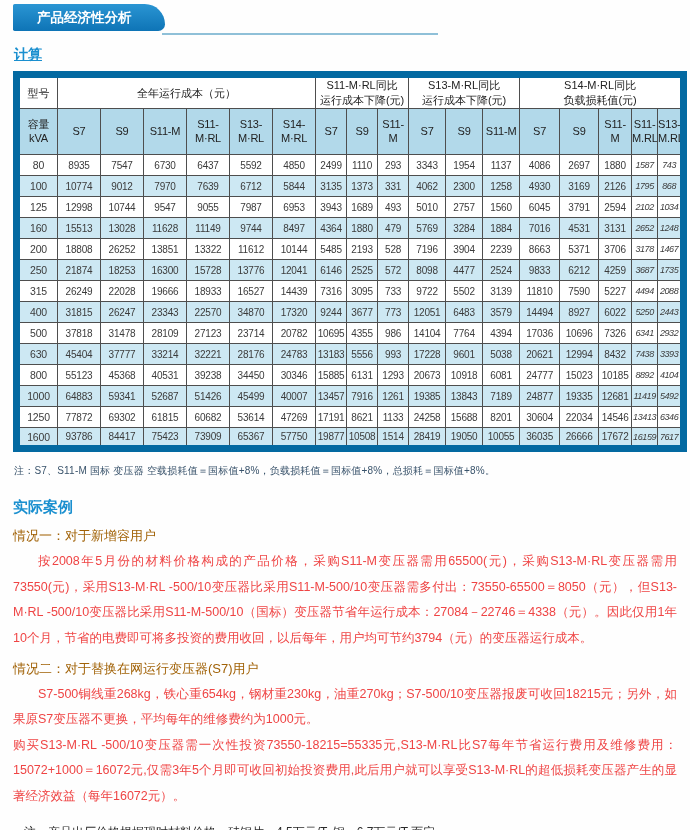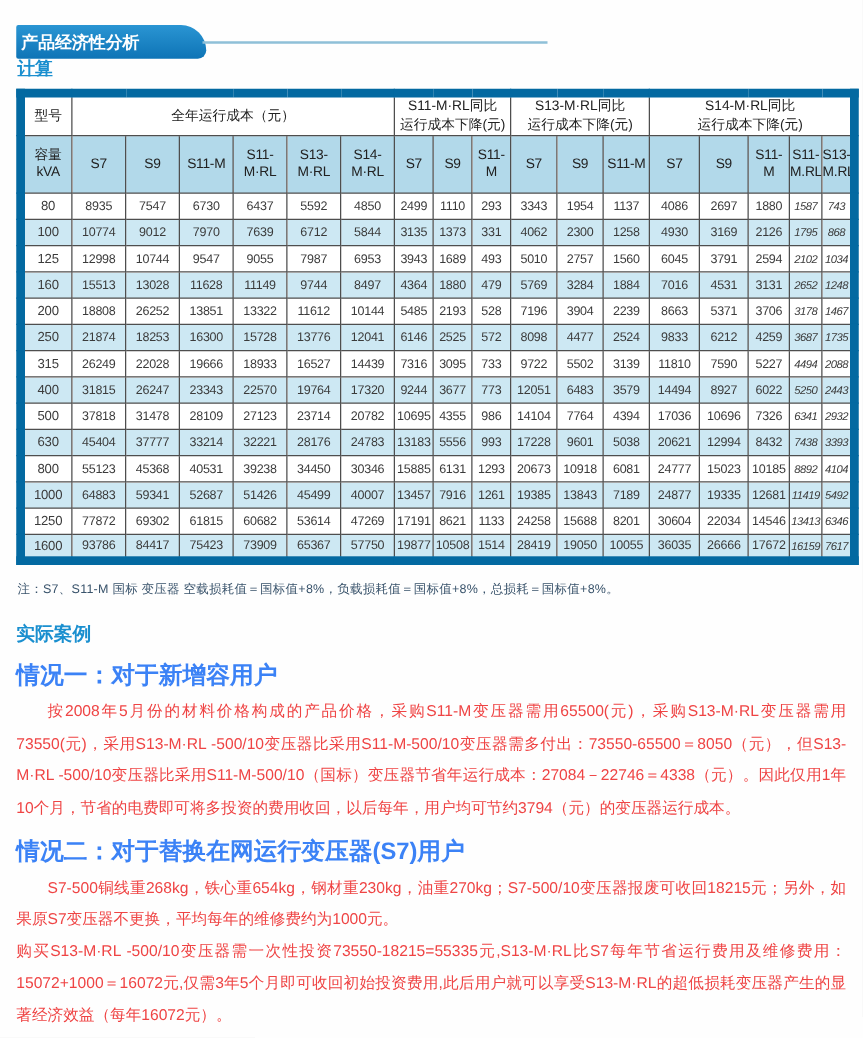--- a/index.html
+++ b/index.html
@@ -6,26 +6,26 @@
   body { background: #e9e9e9; }
   .page {
     position: relative;
     width: 690px; height: 830px;
     background: #fefefe;
     font-family: "Liberation Sans", sans-serif;
     overflow: hidden;
   }
   
   .banner {
-    position: absolute; top: 20px; left: 13px;
+    position: absolute; top: 4px; left: 13px;
     width: 152px; height: 27px;
     background: linear-gradient(180deg, #2a95d3 0%, #0e74b6 100%);
     border-radius: 2px 24px 8px 2px;
     color: #fff; font-size: 13.5px; font-weight: bold;
-    line-height: 27px; padding-left: 4px;
+    line-height: 27px; padding-left: 24px;
   }
   .banner-line {
     position: absolute; top: 33px; left: 162px;
     width: 276px; height: 2px; background: #8fc0d8;
   }
   .sec-blue {
     color: #1a8fcf; font-weight: bold;
   }
   .calc-title { margin: 46px 0 7px 14px; font-size: 14px; text-decoration: underline; }
   
@@ -60,21 +60,21 @@
   }
   tbody td:first-child { font-size: 10.5px; }
   tbody td:nth-child(17), tbody td:nth-child(18) { font-size: 9px; letter-spacing: -0.4px; font-style: italic; }
   tbody tr.alt td { background: #cde8f3; }
   
   .table-note {
     margin: 12px 14px 0 14px;
     font-size: 10px; color: #39536b; letter-spacing: 0.2px;
   }
   .cases-title { margin: 20px 0 10px 13px; font-size: 15px; }
-  .case-title { margin: 8px 14px 4px 13px; font-size: 19px; color: #3b82f6; font-weight: bold; }
+  .case-title { margin: 8px 14px 4px 13px; font-size: 13px; color: #a16207; font-weight: normal; }
   .body-para {
     margin: 0 13px 2px 13px;
     font-size: 12.5px; color: #ef4444;
     line-height: 2.05; text-indent: 2em; text-align: justify;
   }
   .bottom-note {
     margin: 14px 14px 0 24px;
     font-size: 12px; color: #2a2a2a;
   }
 </style>
@@ -113,21 +113,21 @@
     </colgroup>
     <thead>
       <tr class="r1">
         <th>型号</th>
         <th colspan="6">全年运行成本（元）</th>
         <th colspan="3">S11-M·RL同比
 运行成本下降(元)</th>
         <th colspan="3">S13-M·RL同比
 运行成本下降(元)</th>
         <th colspan="5">S14-M·RL同比
-运行成本下降(元)</th>
+负载损耗值(元)</th>
       </tr>
       <tr class="r2">
         <th>容量
 kVA</th>
         <th>S7</th>
         <th>S9</th>
         <th>S11-M</th>
         <th>S11-
 M·RL</th>
         <th>S13-
@@ -291,21 +291,21 @@
           <td>5227</td>
           <td>4494</td>
           <td>2088</td>
         </tr>
         <tr class="alt">
           <td>400</td>
           <td>31815</td>
           <td>26247</td>
           <td>23343</td>
           <td>22570</td>
-          <td>19764</td>
+          <td>34870</td>
           <td>17320</td>
           <td>9244</td>
           <td>3677</td>
           <td>773</td>
           <td>12051</td>
           <td>6483</td>
           <td>3579</td>
           <td>14494</td>
           <td>8927</td>
           <td>6022</td>

